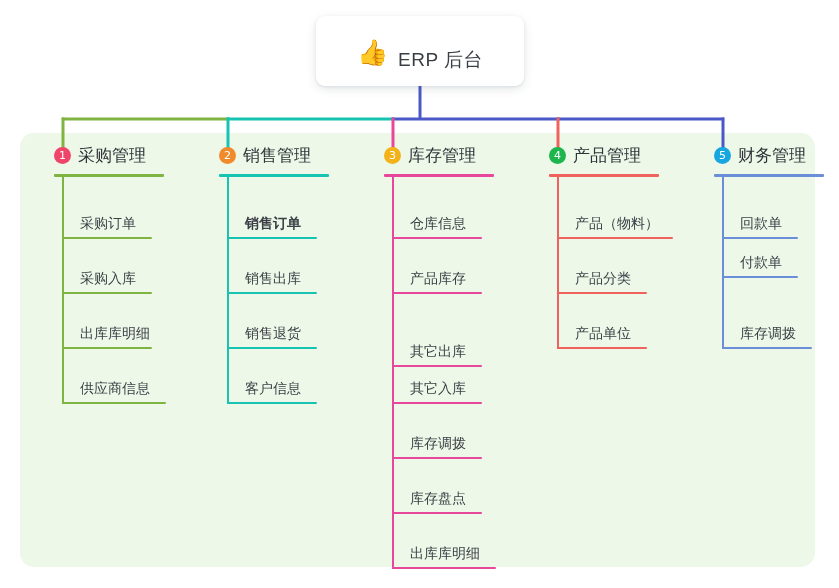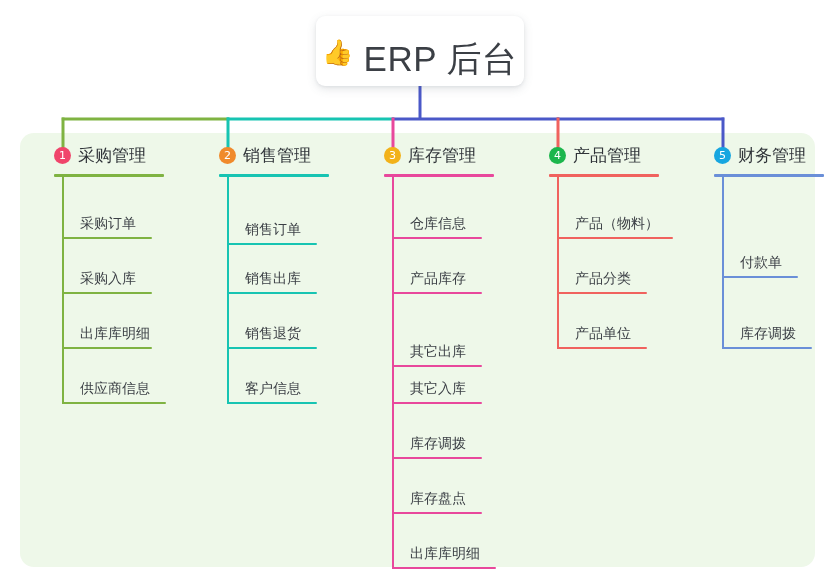--- a/index.html
+++ b/index.html
@@ -32,21 +32,21 @@
     gap: 10px;
     box-sizing: border-box;
   }
   #root-icon {
     font-size: 25px;
     line-height: 1;
     display: inline-block;
     transform: translateY(1px);
   }
   #root-title {
-    font-size: 35px;
+    font-size: 19px;
     color: #3b3f45;
     letter-spacing: .5px;
     white-space: nowrap;
     margin-top: 17px;
   }
 
   
   #connectors {
     position: absolute;
     left: 0;
@@ -177,21 +177,21 @@
         <div class="child-underline" style="width: 104px; background: rgb(127, 179, 66);"></div>
       </div>
     </div>
     <div class="column" style="left: 201px;">
       <div class="col-header">
         <span class="col-badge" style="background: rgb(240, 138, 43);">2</span>
         <span class="col-title">销售管理</span>
       </div>
       <div class="col-underline" style="width: 110px; background: rgb(23, 196, 178);"></div>
       <div class="col-spine" style="top: 34px; height: 227px; background: rgb(23, 196, 178);"></div>
-      <div class="child" style="top: 72px; height: 30px; width: 90px;">
+      <div class="child" style="top: 66px; height: 30px; width: 90px; font-weight: bold;">
         <span class="child-label">销售订单</span>
         <div class="child-underline" style="width: 90px; background: rgb(23, 196, 178);"></div>
       </div>
       <div class="child" style="top: 121px; height: 30px; width: 90px;">
         <span class="child-label">销售出库</span>
         <div class="child-underline" style="width: 90px; background: rgb(23, 196, 178);"></div>
       </div>
       <div class="child" style="top: 176px; height: 30px; width: 90px;">
         <span class="child-label">销售退货</span>
         <div class="child-underline" style="width: 90px; background: rgb(23, 196, 178);"></div>
@@ -257,20 +257,24 @@
         <div class="child-underline" style="width: 90px; background: rgb(240, 98, 94);"></div>
       </div>
     </div>
     <div class="column" style="left: 696px;">
       <div class="col-header">
         <span class="col-badge" style="background: rgb(23, 166, 224);">5</span>
         <span class="col-title">财务管理</span>
       </div>
       <div class="col-underline" style="width: 110px; background: rgb(106, 143, 216);"></div>
       <div class="col-spine" style="top: 34px; height: 172px; background: rgb(106, 143, 216);"></div>
+      <div class="child" style="top: 66px; height: 30px; width: 76px;">
+        <span class="child-label">回款单</span>
+        <div class="child-underline" style="width: 76px; background: rgb(106, 143, 216);"></div>
+      </div>
       <div class="child" style="top: 105px; height: 30px; width: 76px;">
         <span class="child-label">付款单</span>
         <div class="child-underline" style="width: 76px; background: rgb(106, 143, 216);"></div>
       </div>
       <div class="child" style="top: 176px; height: 30px; width: 90px;">
         <span class="child-label">库存调拨</span>
         <div class="child-underline" style="width: 90px; background: rgb(106, 143, 216);"></div>
       </div>
     </div>
   </div>

